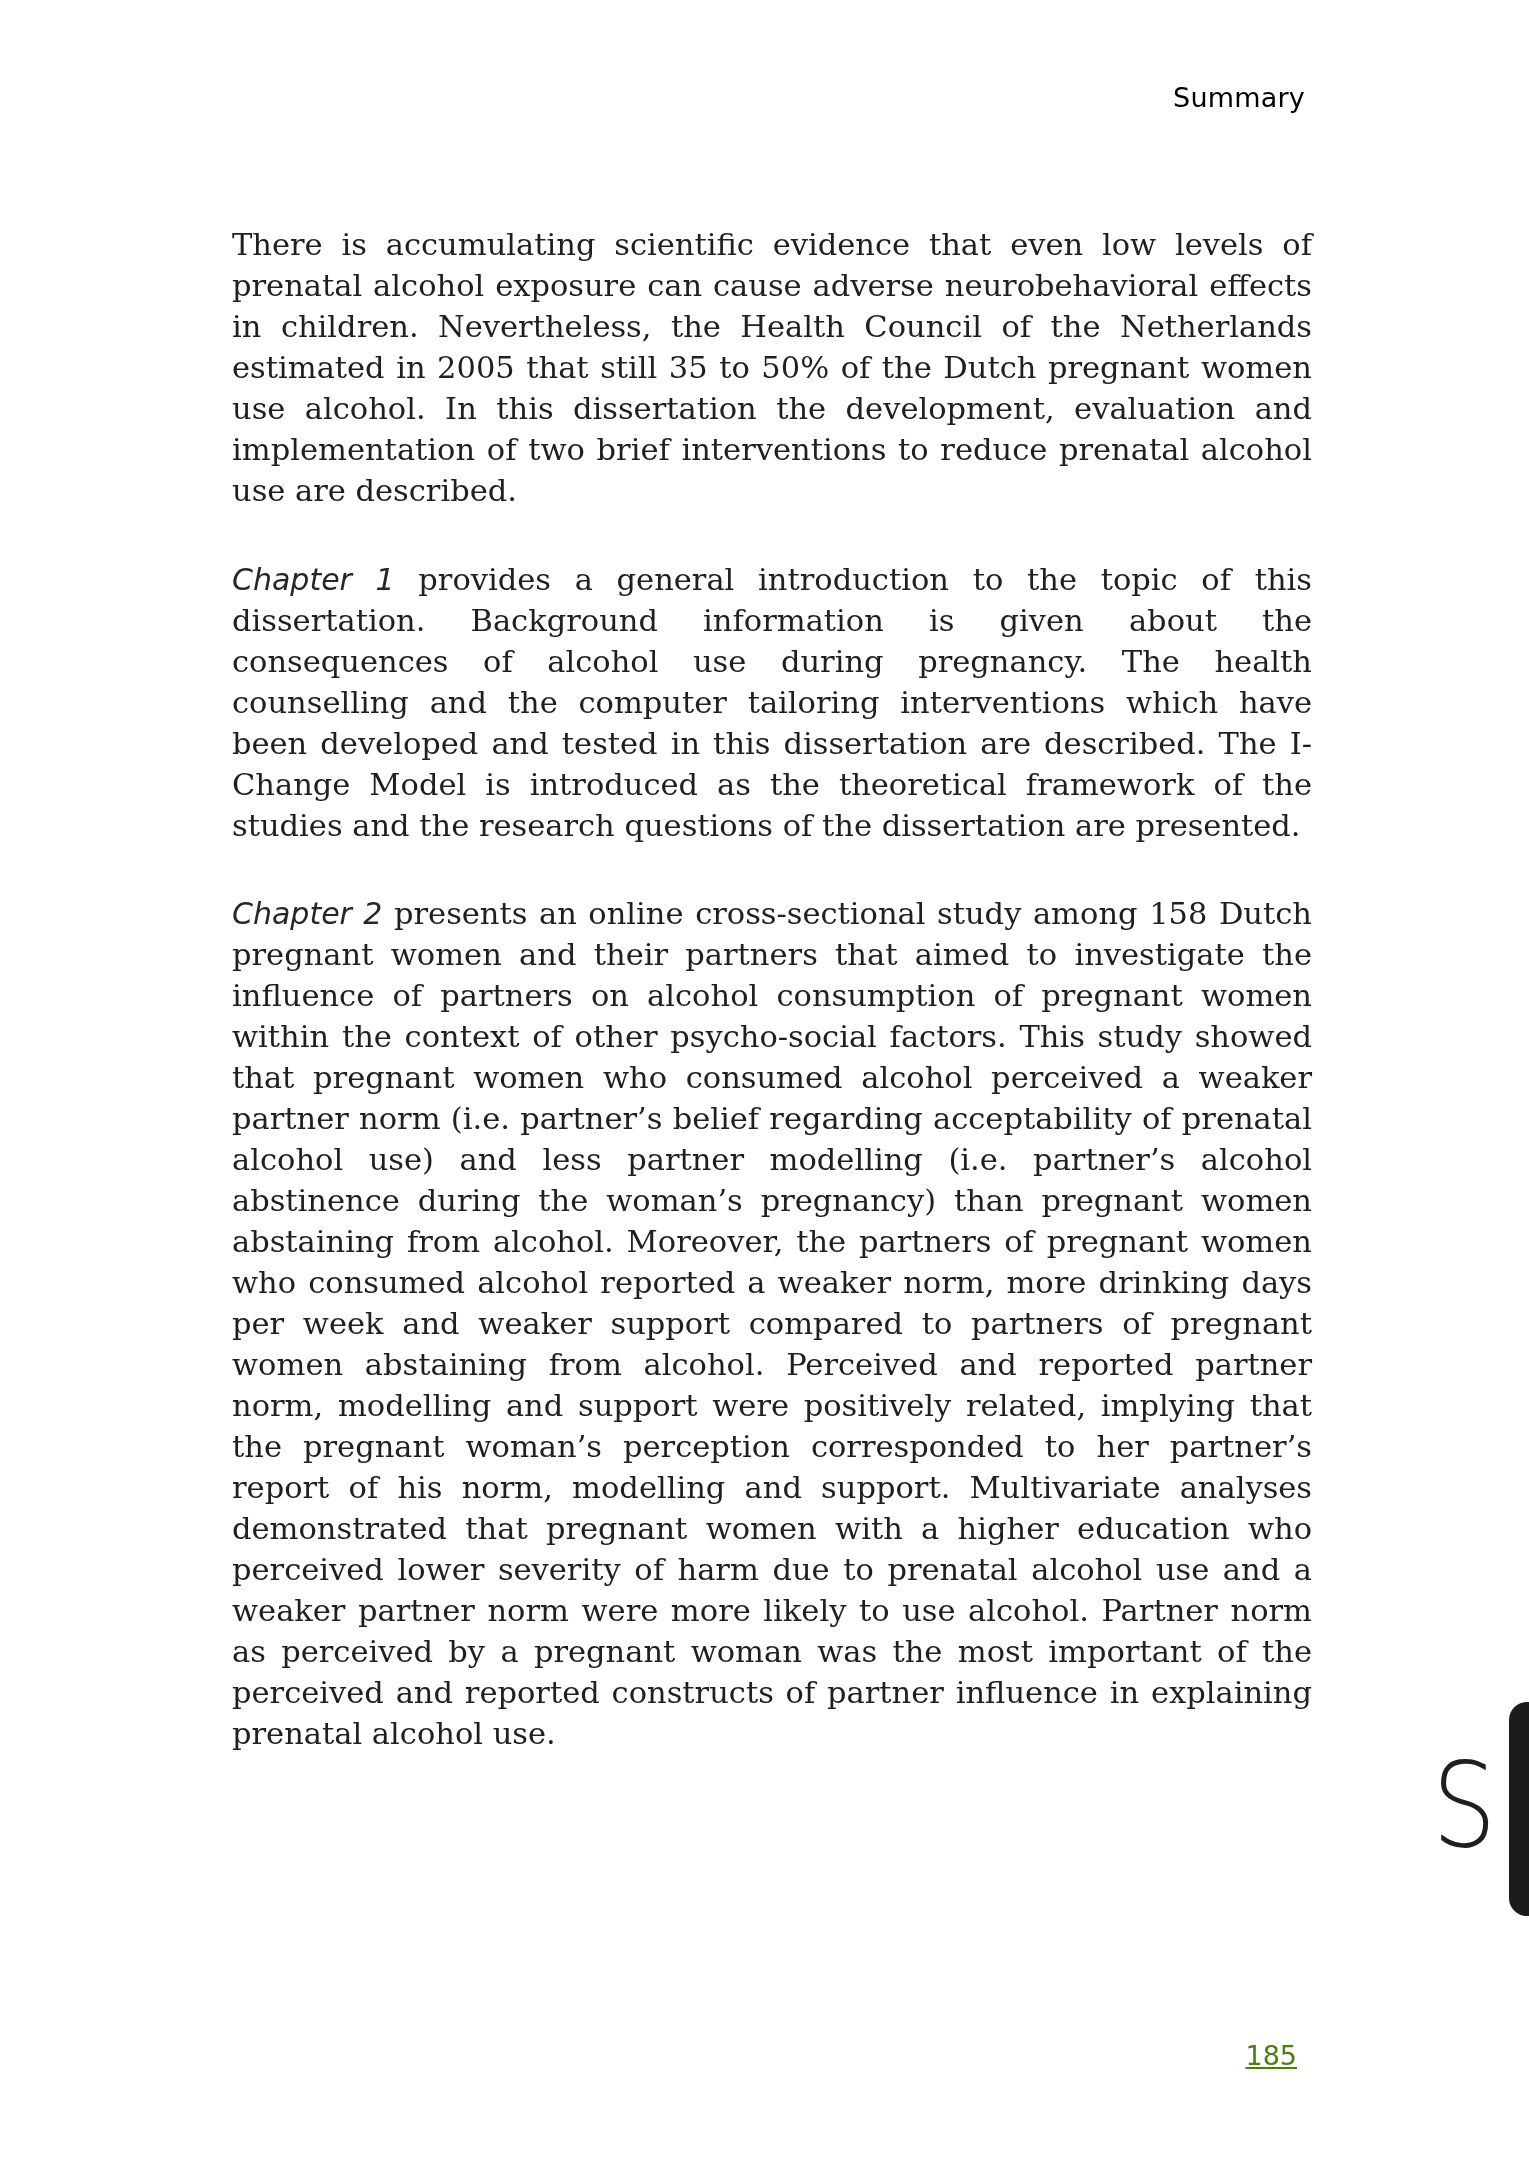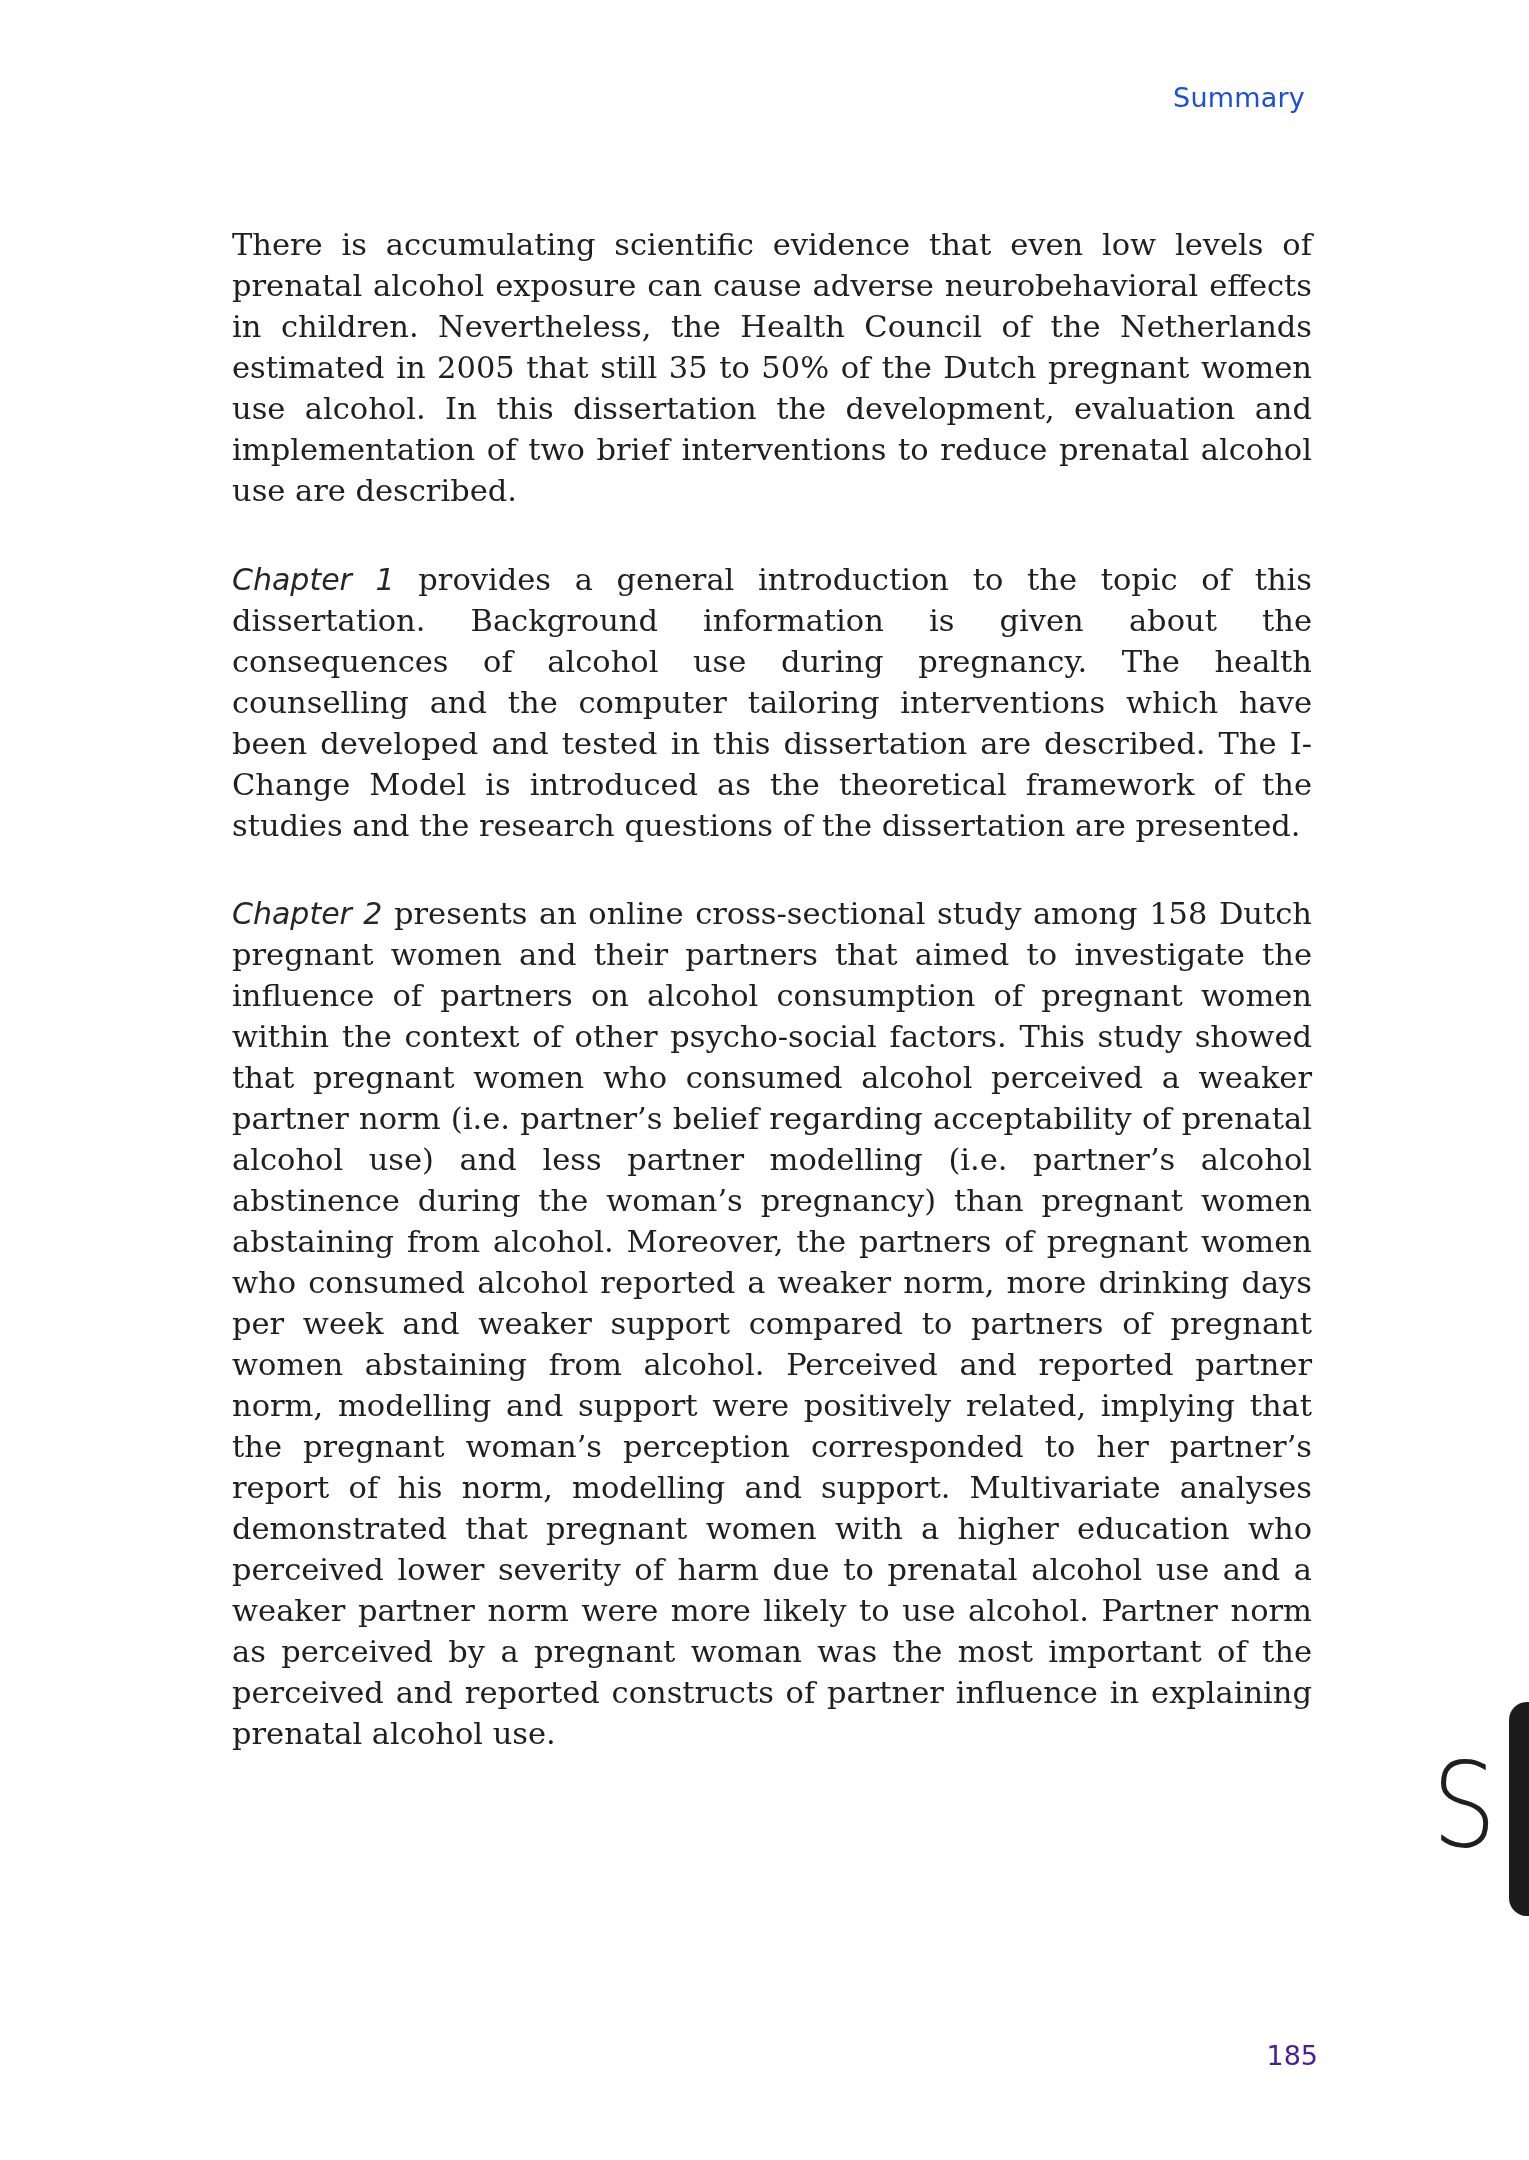--- a/index.html
+++ b/index.html
@@ -13,21 +13,21 @@
       position: relative;
       overflow: hidden;
       color: #1f1f1f;
     }
     .running-head {
       position: absolute;
       top: 82px;
       right: 224px;
       font-family: "DejaVu Sans", sans-serif;
       font-size: 27px;
-      color: #1d4ed8;
+      color: #000000;
       letter-spacing: 0.2px;
     }
     .body-text {
       position: absolute;
       top: 224px;
       left: 232px;
       width: 1080px;
       font-family: "DejaVu Serif", serif;
       font-size: 30.5px;
       line-height: 41px;
@@ -68,24 +68,25 @@
       left: 77px;
       top: 0;
       width: 40px;
       height: 214px;
       background: #1c1c1c;
       border-radius: 18px 0 0 18px;
     }
     .page-number {
       position: absolute;
       top: 2040px;
-      right: 211px;
+      right: 232px;
       font-family: "DejaVu Sans", sans-serif;
       font-size: 27px;
-      color: #4c1d95;
+      color: #4d7c0f;
+      text-decoration: underline;
     }
   </style>
 </head>
 <body>
 
 <div class="running-head">Summary</div>
 
 <div class="body-text">
   <p>
     <span>There is accumulating scientific evidence that even low levels of prenatal alcohol exposure can cause adverse neurobehavioral effects in children. Nevertheless, the Health Council of the Netherlands estimated in 2005 that still 35 to 50% of the Dutch pregnant women use alcohol. In this dissertation the development, evaluation and implementation of two brief interventions to reduce prenatal alcohol use are described.</span>

